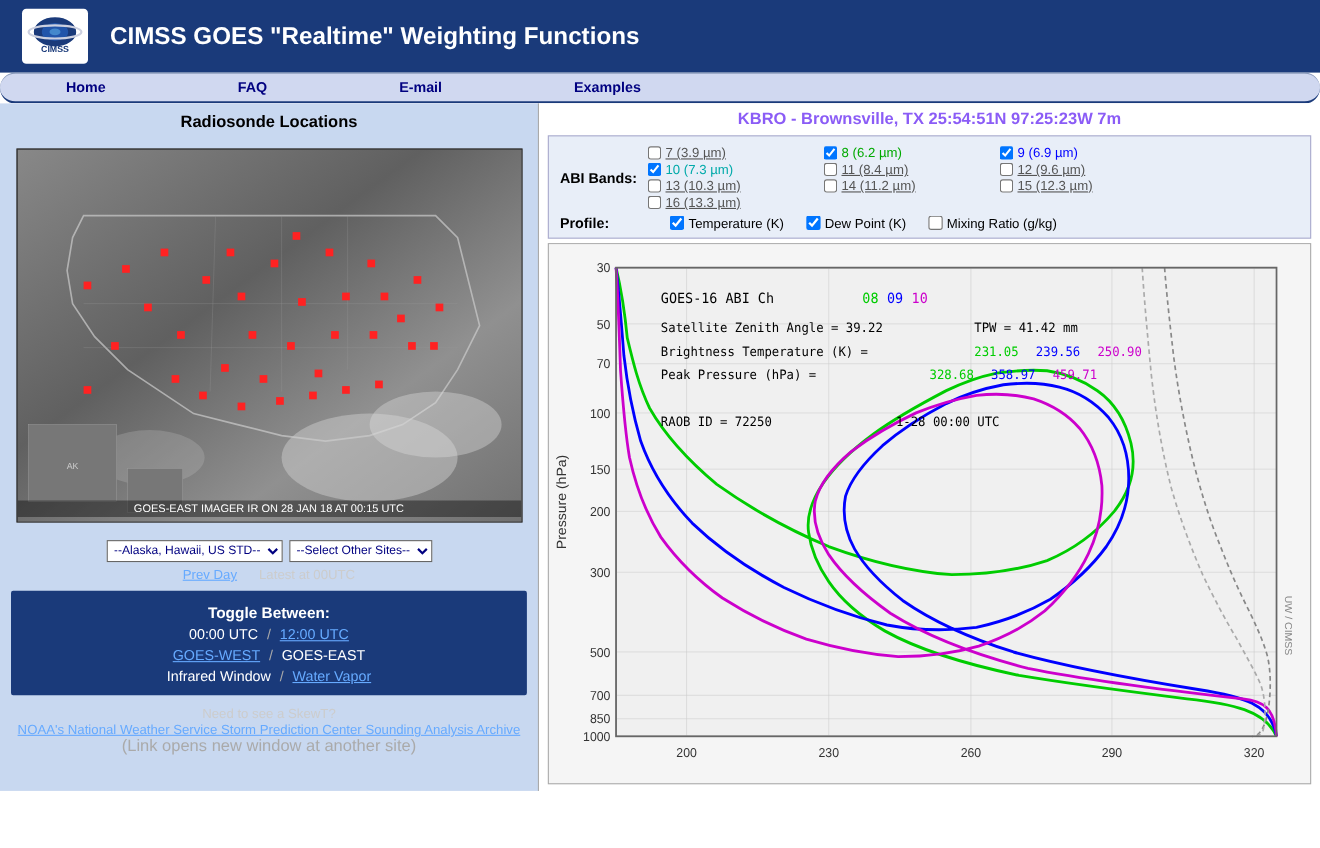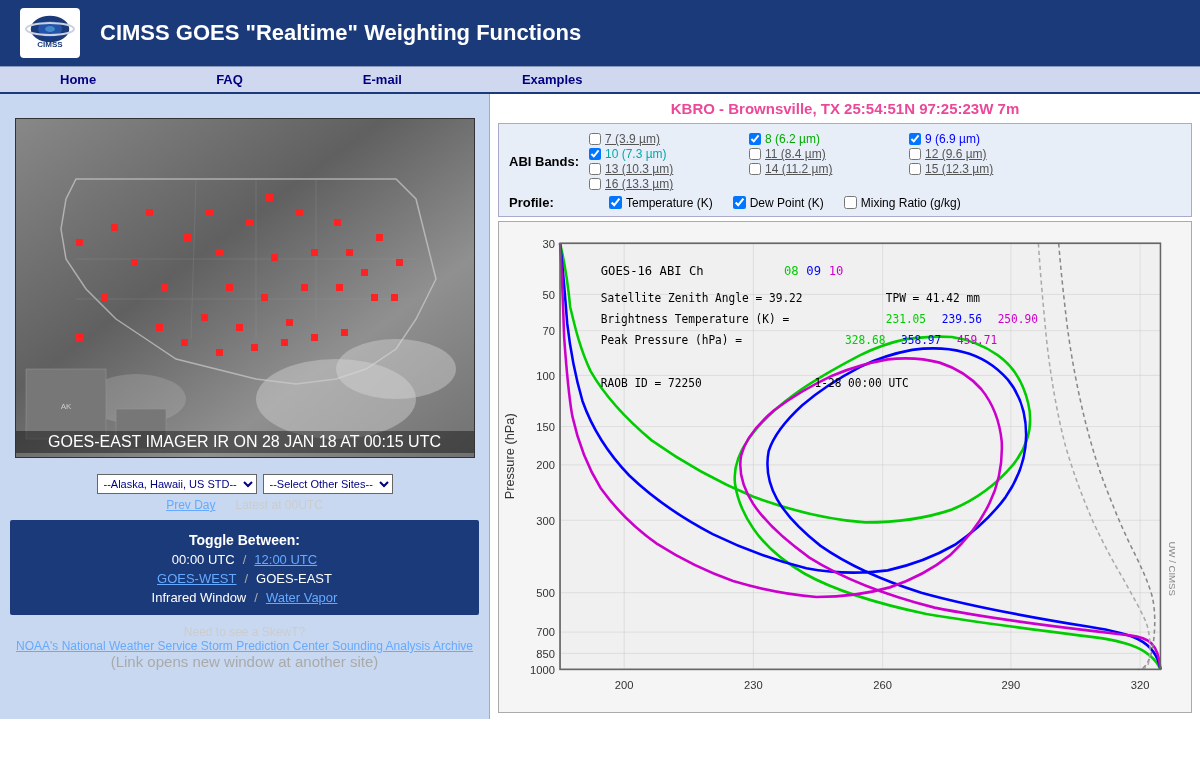--- a/index.html
+++ b/index.html
@@ -36,20 +36,21 @@
       font-weight: bold;
     }
 
     
     #navbar {
       background: #d0d8f0;
       border-top: 1px solid #8899bb;
       border-bottom: 2px solid #1a3a7a;
       display: flex;
       padding: 3px 0;
+      border-radius: 14px;
     }
     #navbar a {
       color: #000080;
       text-decoration: none;
       padding: 2px 60px;
       font-size: 13px;
       font-weight: bold;
     }
 
     
@@ -81,21 +82,21 @@
       border: 1px solid #333;
       margin: 16px auto;
     }
     .map-caption {
       position: absolute;
       bottom: 4px;
       left: 0;
       right: 0;
       text-align: center;
       color: #ffffff;
-      font-size: 16px;
+      font-size: 10px;
       background: rgba(0,0,0,0.4);
       padding: 2px;
     }
 
     
     #dropdowns-row {
       display: flex;
       gap: 6px;
       margin-top: 6px;
       justify-content: center;
@@ -174,21 +175,21 @@
     
     #right-panel {
       flex: 1;
       padding: 6px 8px;
       background: #ffffff;
     }
     #station-title {
       text-align: center;
       font-size: 15px;
       font-weight: bold;
-      color: #ec4899;
+      color: #8b5cf6;
       margin-bottom: 6px;
     }
 
     
     #abi-section {
       background: #e8eef8;
       border: 1px solid #aaaacc;
       padding: 6px 10px;
       margin-bottom: 4px;
     }
@@ -274,20 +275,21 @@
 <div id="navbar">
   <a href="#">Home</a>
   <a href="#">FAQ</a>
   <a href="#">E-mail</a>
   <a href="#">Examples</a>
 </div>
 
 <div id="main">
 
   <div id="left-panel">
+    <h2>Radiosonde Locations</h2>
 
     <div id="map-container">
 
       <svg width="460" height="340" viewBox="0 0 460 340" style="position:absolute;top:0;left:0;">
 
         <defs>
           <linearGradient id="mapGrad" x1="0%" y1="0%" x2="100%" y2="100%">
             <stop offset="0%" style="stop-color:#888888"></stop>
             <stop offset="40%" style="stop-color:#606060"></stop>
             <stop offset="70%" style="stop-color:#909090"></stop>

